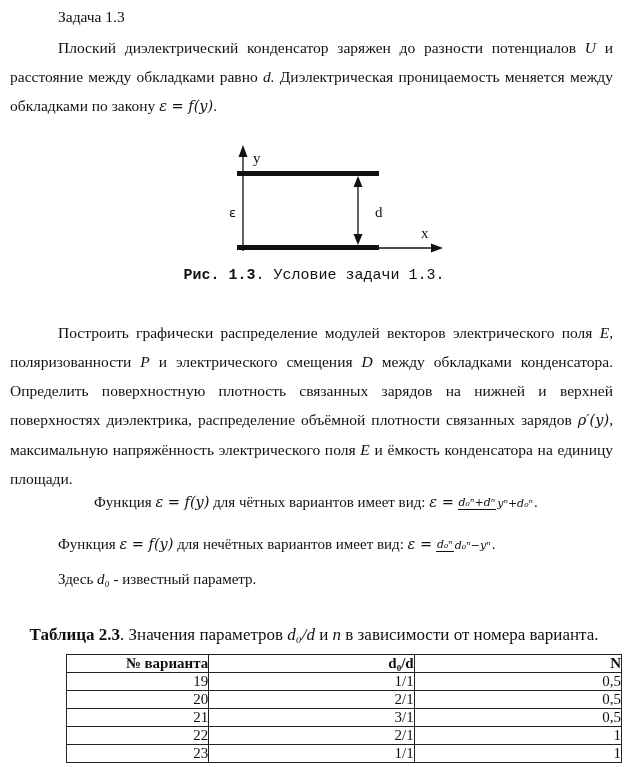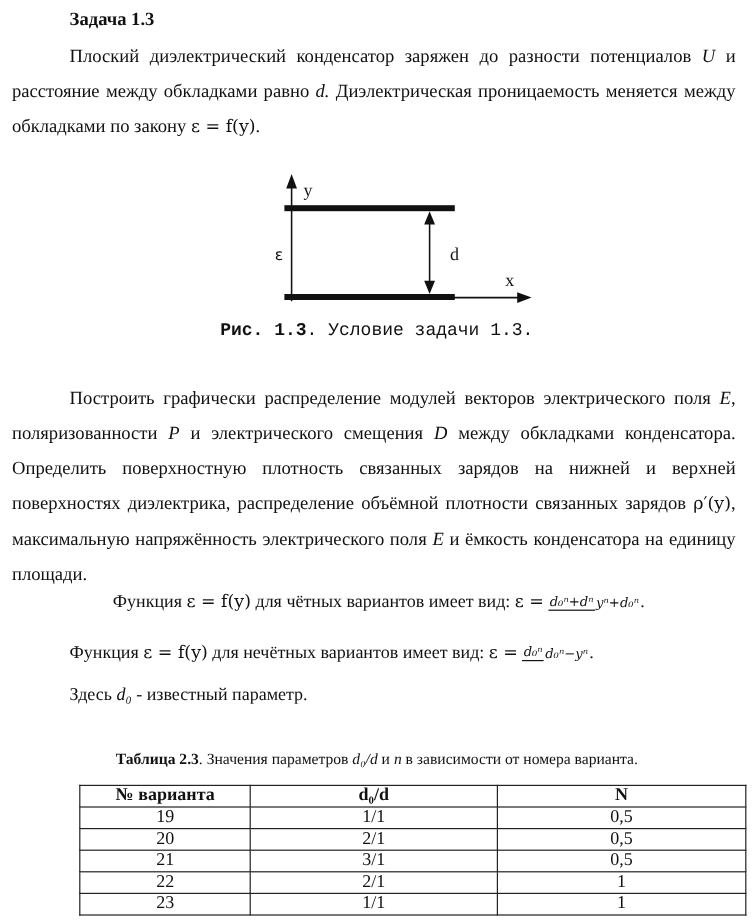--- a/index.html
+++ b/index.html
@@ -2,43 +2,43 @@
 <html><head>
 <meta charset="utf-8">
 <style>
   html, body { margin: 0; padding: 0; background: #ffffff; }
   body {
     width: 628px; height: 767px; overflow: hidden; position: relative;
     font-family: "Liberation Serif", "DejaVu Serif", serif;
     color: #111; font-size: 15.5px;
   }
   .abs { position: absolute; }
-  .heading { left: 58px; top: 8px; font-weight: bold; font-size: 15.5px; }
+  .heading { left: 58px; top: 8px; font-weight: normal; font-size: 15.5px; }
   .para { left: 10px; width: 603px; line-height: 29px; text-align: justify; }
   .para .indent { display: inline-block; width: 48px; }
   .p1 { top: 33px; }
   .p2 { top: 318px; }
   .mi { font-style: italic; }
-  .math { font-family: "DejaVu Serif", serif; font-size: 14.5px; }
+  .math { font-family: "DejaVu Serif", serif; font-style: italic; font-size: 14.5px; }
   .caption { left: 0; width: 628px; top: 267px; text-align: center; font-size: 15px; font-family: Liberation Mono, monospace; }
   .caption b { font-weight: bold; }
   .line { left: 58px; font-size: 15px; white-space: nowrap; }
   .f1 { top: 494px; margin-left: 36px; }
   .f2 { top: 536px; }
   .f3 { top: 571px; }
   .frac { display: inline-flex; flex-direction: row; align-items: center; vertical-align: middle; font-size: 11px; line-height: 12px; font-family: "DejaVu Serif", serif; font-style: italic; }
   .frac .num { border-bottom: 1px solid #111; padding: 0 1px; }
   .frac .den { padding: 0 1px; }
-  .tcap { left: 0; width: 628px; top: 625px; text-align: center; font-size: 13px; }
+  .tcap { left: 0; width: 628px; top: 625px; text-align: center; font-size: 17px; }
   table.params {
     position: absolute; left: 66px; top: 654px; width: 556px;
     border-collapse: collapse; font-size: 15px;
   }
   table.params th, table.params td {
-    border: 1.3px solid #222; text-align: center; height: 17px; padding: 0; line-height: 17px;
+    border: 1.3px solid #222; text-align: right; height: 17px; padding: 0; line-height: 17px;
   }
   table.params th { font-weight: bold; }
   .c1 { width: 142px; } .c2 { width: 206px; } .c3 { width: 208px; }
   svg.fig { position: absolute; left: 225px; top: 145px; }
 </style>
 </head>
 <body>
 
 <div class="abs heading">Задача 1.3</div>
 

